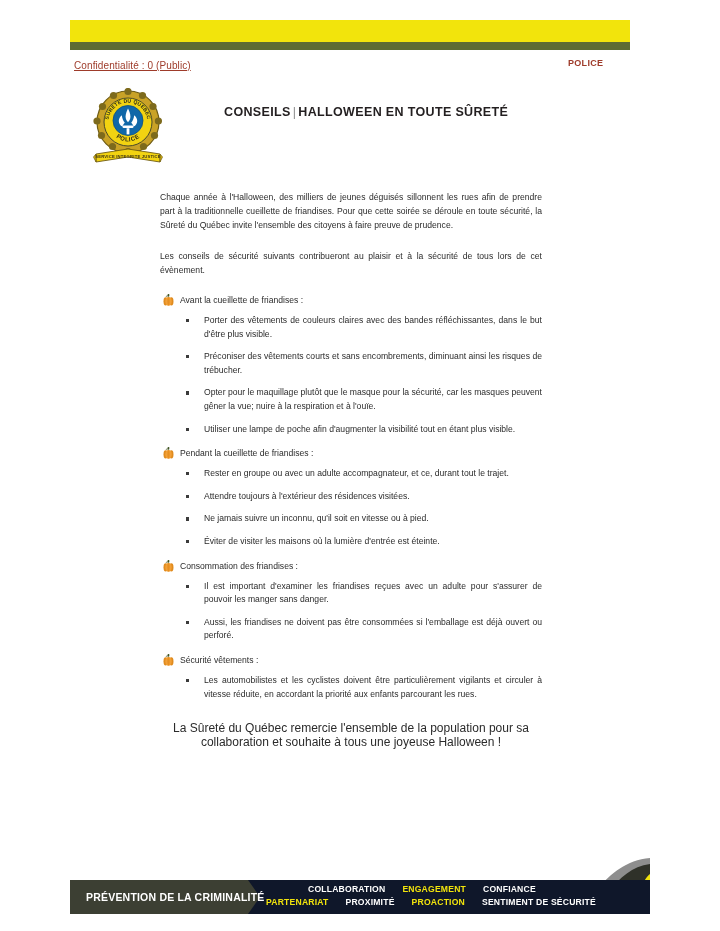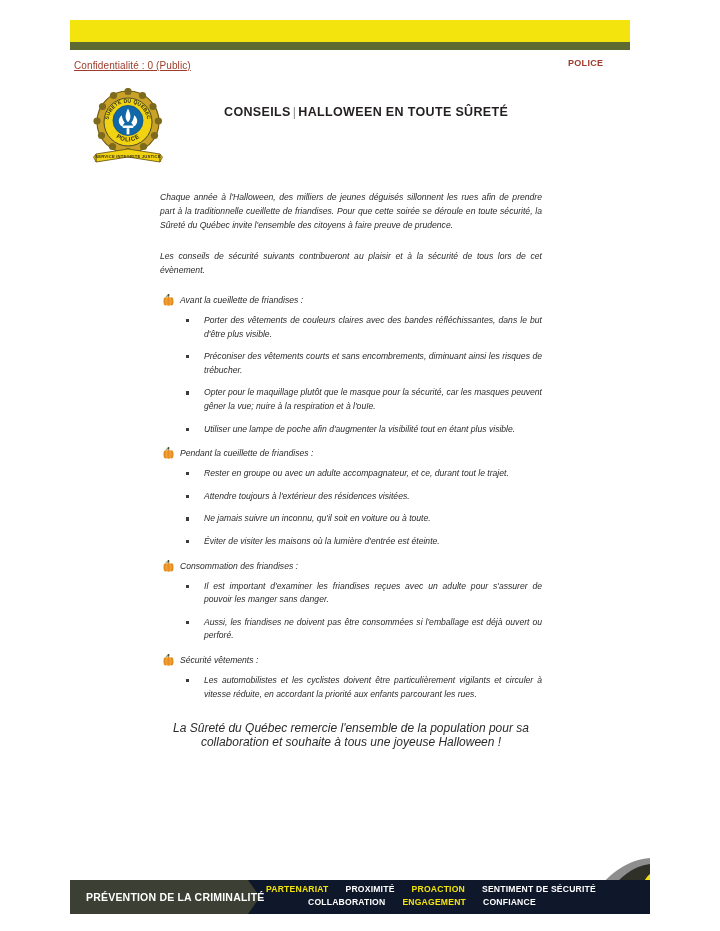--- a/index.html
+++ b/index.html
@@ -95,21 +95,20 @@
     font-weight: normal;
     padding: 0 2px;
   }
 
   
   .content {
     position: absolute;
     left: 160px;
     top: 190px;
     width: 382px;
-    font-style: italic;
   }
   .para {
     font-size: 8.6px;
     line-height: 14.2px;
     text-align: justify;
     color: #2b2b2b;
     margin: 0 0 16px 0;
   }
   .para.second { margin-top: 11px; }
 
@@ -343,21 +342,21 @@
                 <path d="M5.5 2.4c-1 -0.9 -2.3 -0.6 -2.3 0.3" fill="none" stroke="#3f5320" stroke-width="0.8"></path>
                 <ellipse cx="2.6" cy="7.4" rx="2.1" ry="4.1" fill="#e08b1e"></ellipse>
                 <ellipse cx="8.4" cy="7.4" rx="2.1" ry="4.1" fill="#e08b1e"></ellipse>
                 <ellipse cx="5.5" cy="7.3" rx="3.2" ry="4.4" fill="#f2a037"></ellipse>
                 <ellipse cx="5.5" cy="7.3" rx="1.1" ry="4.3" fill="#e68f22"></ellipse>
               </svg>
             </span><span>Pendant la cueillette de friandises :</span></div>
           <ul class="sub-list">
             <li class="sub-item"><span class="sq"></span><span>Rester en groupe ou avec un adulte accompagnateur, et ce, durant tout le trajet.</span></li>
             <li class="sub-item"><span class="sq"></span><span>Attendre toujours à l'extérieur des résidences visitées.</span></li>
-            <li class="sub-item"><span class="sq"></span><span>Ne jamais suivre un inconnu, qu'il soit en voiture ou à toute.</span></li>
+            <li class="sub-item"><span class="sq"></span><span>Ne jamais suivre un inconnu, qu'il soit en vitesse ou à pied.</span></li>
             <li class="sub-item"><span class="sq"></span><span>Éviter de visiter les maisons où la lumière d'entrée est éteinte.</span></li>
           </ul>
         </div>
         <div class="section">
           <div class="section-head"><span class="pumpkin">
               <svg viewBox="0 0 11 12">
                 <rect x="4.7" y="0" width="1.6" height="2.6" rx="0.6" fill="#3f5320"></rect>
                 <path d="M5.5 2.4c-1 -0.9 -2.3 -0.6 -2.3 0.3" fill="none" stroke="#3f5320" stroke-width="0.8"></path>
                 <ellipse cx="2.6" cy="7.4" rx="2.1" ry="4.1" fill="#e08b1e"></ellipse>
                 <ellipse cx="8.4" cy="7.4" rx="2.1" ry="4.1" fill="#e08b1e"></ellipse>
@@ -394,28 +393,28 @@
     <svg class="footer-swoosh" viewBox="0 0 180 56" preserveAspectRatio="none">
       <path d="M92 56 C120 56 132 4 180 0 L180 56 Z" fill="#8e8e8e"></path>
       <path d="M104 56 C132 56 144 10 180 6 L180 56 Z" fill="#2f3129"></path>
       <path d="M160 56 C168 40 172 22 180 16 L180 56 Z" fill="#f2e40c"></path>
     </svg>
     <div class="footer-bar">
       <div class="footer-left"></div>
       <div class="footer-left-arrow"></div>
       <div class="footer-title">PRÉVENTION DE LA CRIMINALITÉ</div>
       <div class="footer-words">
+        <div class="fw-row row2" id="fw-row-2">
+            <span class="fw white">COLLABORATION</span>
+            <span class="fw yellow">ENGAGEMENT</span>
+            <span class="fw white">CONFIANCE</span>
+          </div>
         <div class="fw-row" id="fw-row-1">
             <span class="fw yellow">PARTENARIAT</span>
             <span class="fw white">PROXIMITÉ</span>
             <span class="fw yellow">PROACTION</span>
             <span class="fw white">SENTIMENT DE SÉCURITÉ</span>
           </div>
-        <div class="fw-row row2" id="fw-row-2">
-            <span class="fw white">COLLABORATION</span>
-            <span class="fw yellow">ENGAGEMENT</span>
-            <span class="fw white">CONFIANCE</span>
-          </div>
       </div>
     </div>
   </div>
 
 </div>
 
 </body></html>

